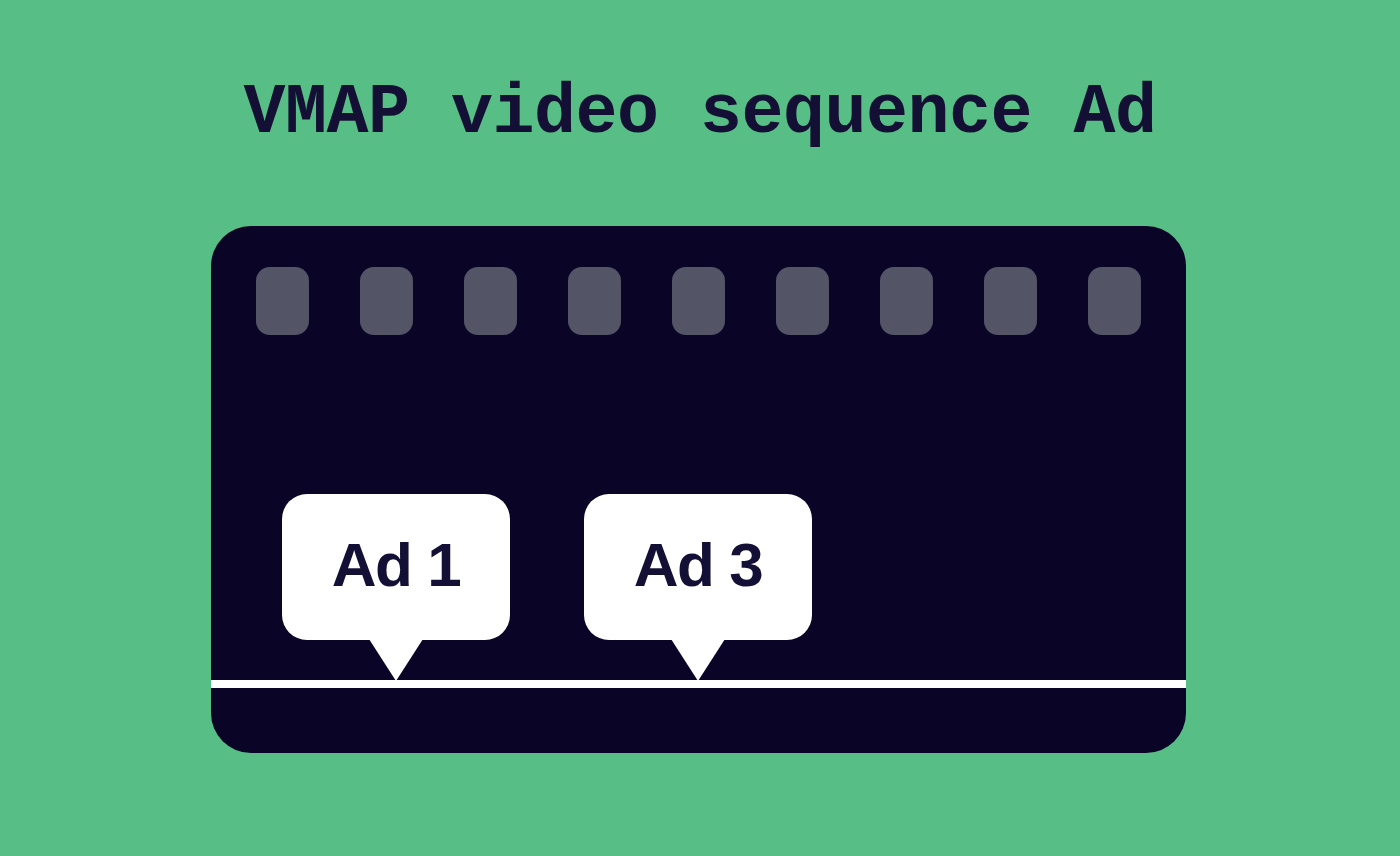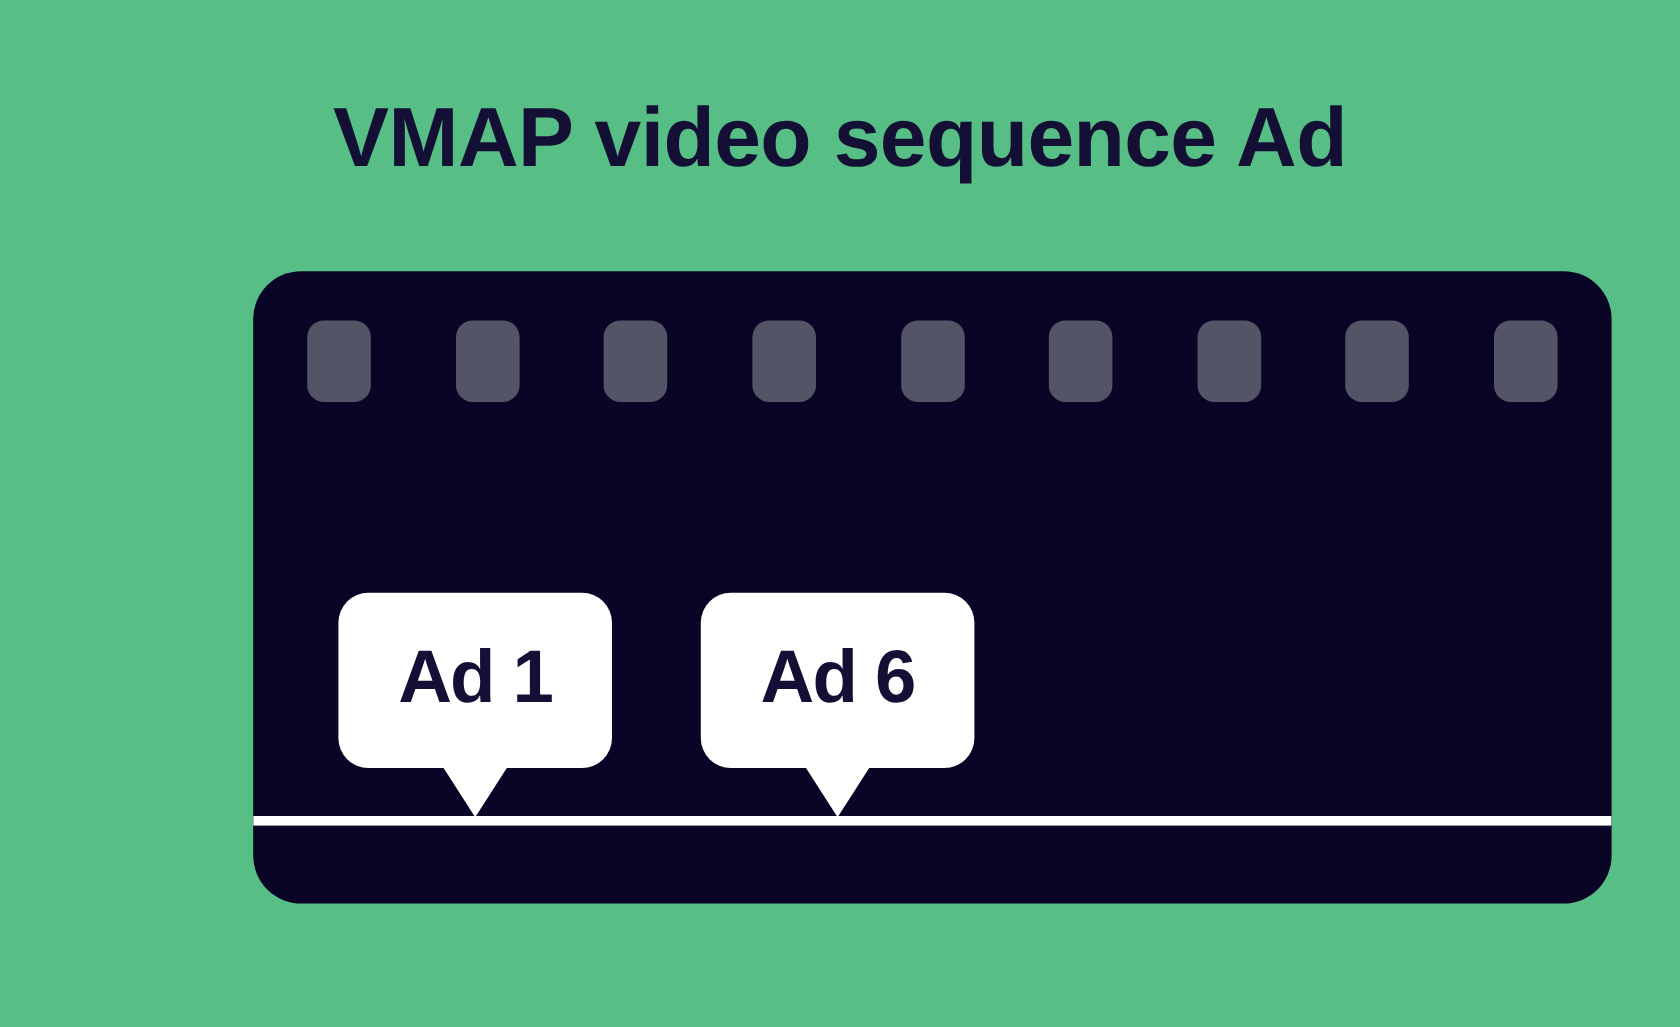--- a/index.html
+++ b/index.html
@@ -20,26 +20,27 @@
     top: 79px;
     left: 0;
     width: 100%;
     margin: 0;
     text-align: center;
     font-size: 70px;
     line-height: 1;
     font-weight: 800;
     letter-spacing: -0.5px;
     color: var(--text, #140F35);
+    font-family: Liberation Mono, monospace;
   }
   .filmstrip {
     position: absolute;
     left: 211px;
     top: 226px;
-    width: 1132px;
+    width: 975px;
     height: 527px;
     background: var(--strip, #0A0426);
     border-radius: 40px;
     overflow: hidden;
     text-decoration: underline;
   }
   .perf-row {
     position: absolute;
     top: 41px;
     left: 45px;
@@ -116,18 +117,18 @@
         <div class="perf"></div>
       </div>
 
     <div class="timeline"></div>
 
     <div class="bubble bubble-1">
       <span class="bubble-label">Ad 1</span>
     </div>
 
     <div class="bubble bubble-2">
-      <span class="bubble-label">Ad 6</span>
+      <span class="bubble-label">Ad 3</span>
     </div>
 
 
   </div>
 </div>
 
 </body></html>

